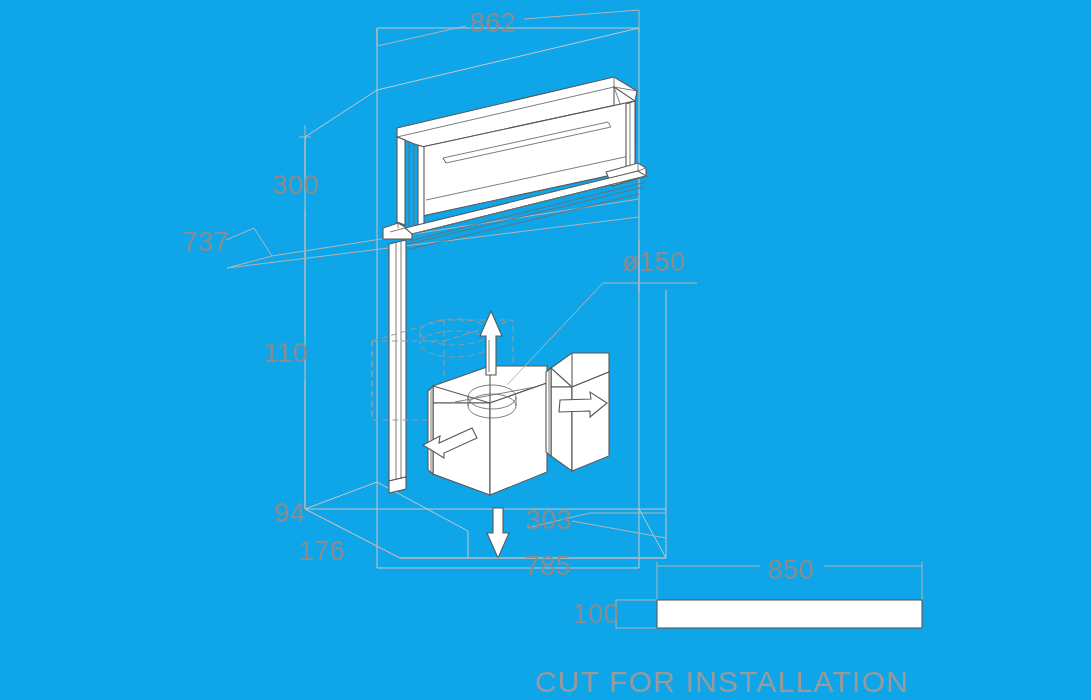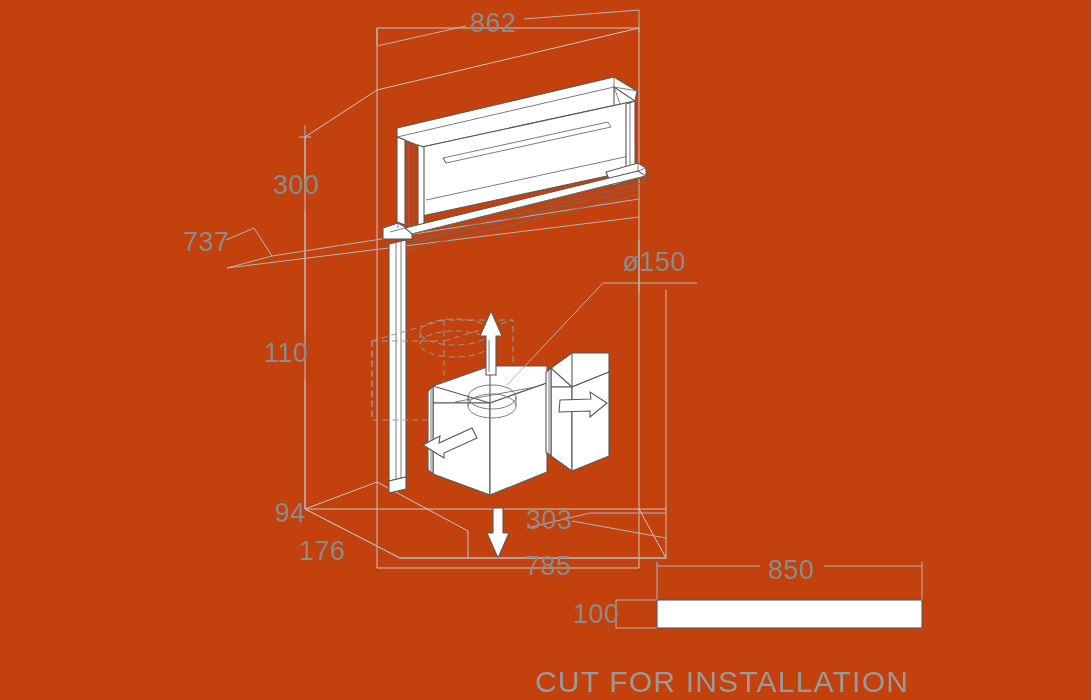--- a/index.html
+++ b/index.html
@@ -10,21 +10,21 @@
   body {
     width: 1091px;
     height: 700px;
     overflow: hidden;
     font-family: "Liberation Sans", sans-serif;
   }
   #stage {
     position: relative;
     width: 1091px;
     height: 700px;
-    background: #c2410c;
+    background: #0ea5e9;
   }
   svg#drawing {
     position: absolute;
     left: 0;
     top: 0;
     width: 1091px;
     height: 700px;
     display: block;
   }
   .dim-text {

